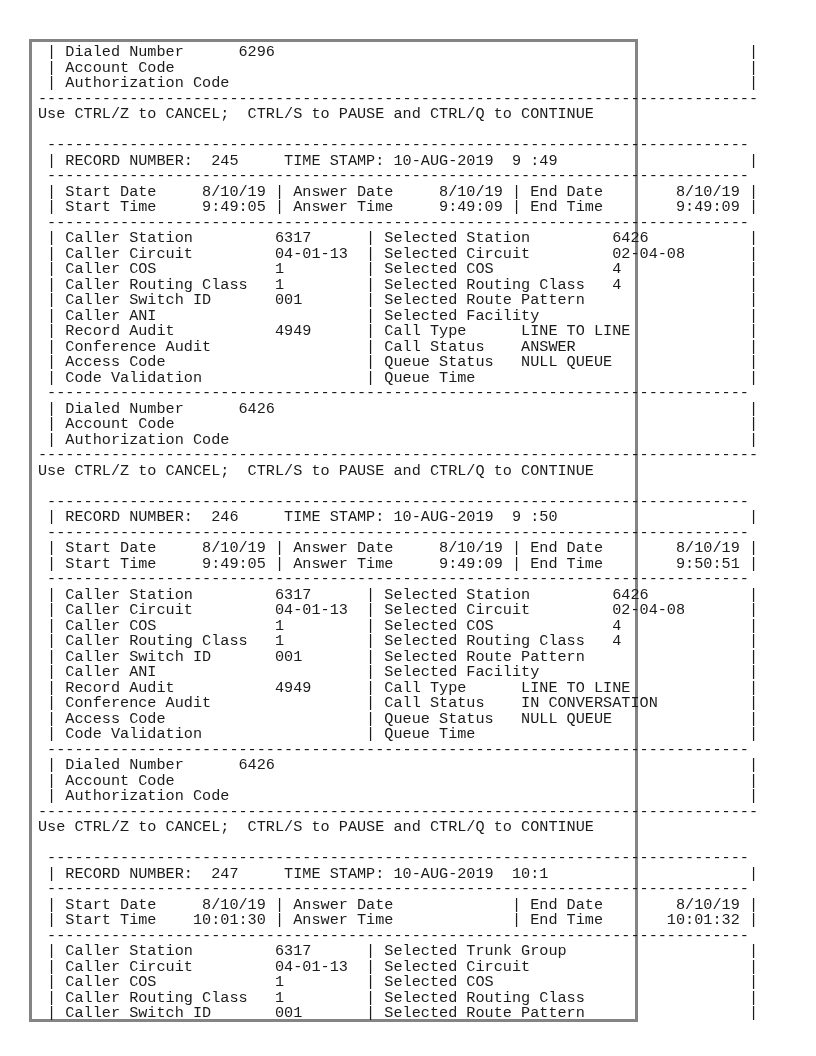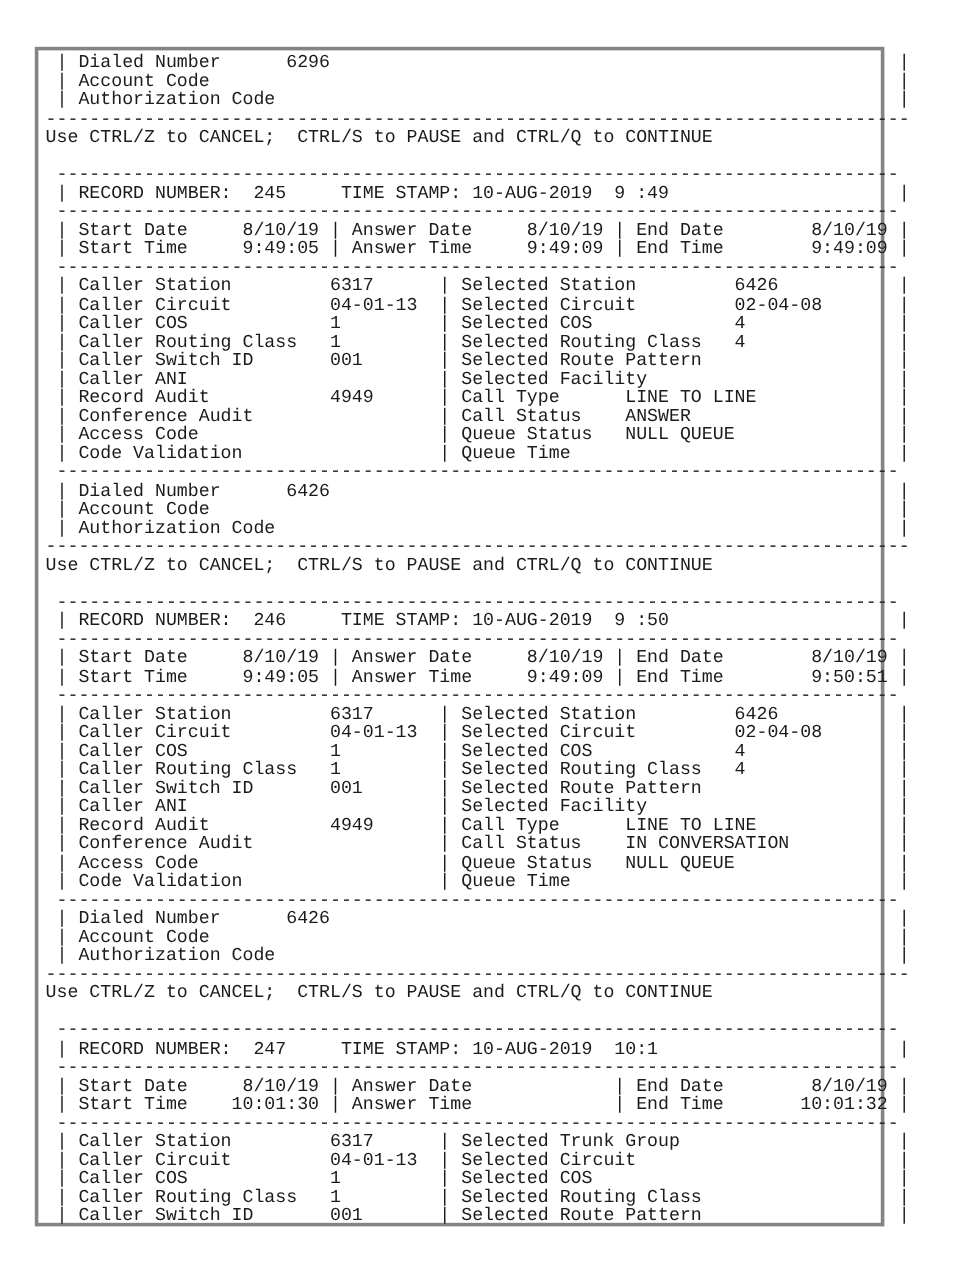--- a/index.html
+++ b/index.html
@@ -13,21 +13,21 @@
   .sheet {
     position: relative;
     width: 816px;
     height: 1056px;
     background: #ffffff;
   }
   .frame {
     position: absolute;
     left: 29px;
     top: 39px;
-    width: 708px;
+    width: 609px;
     height: 983px;
     border: 3px solid #848484;
     box-sizing: border-box;
     background: #ffffff;
   }
   .terminal {
     position: absolute;
     left: 6px;
     top: 3px;
     margin: 0;

